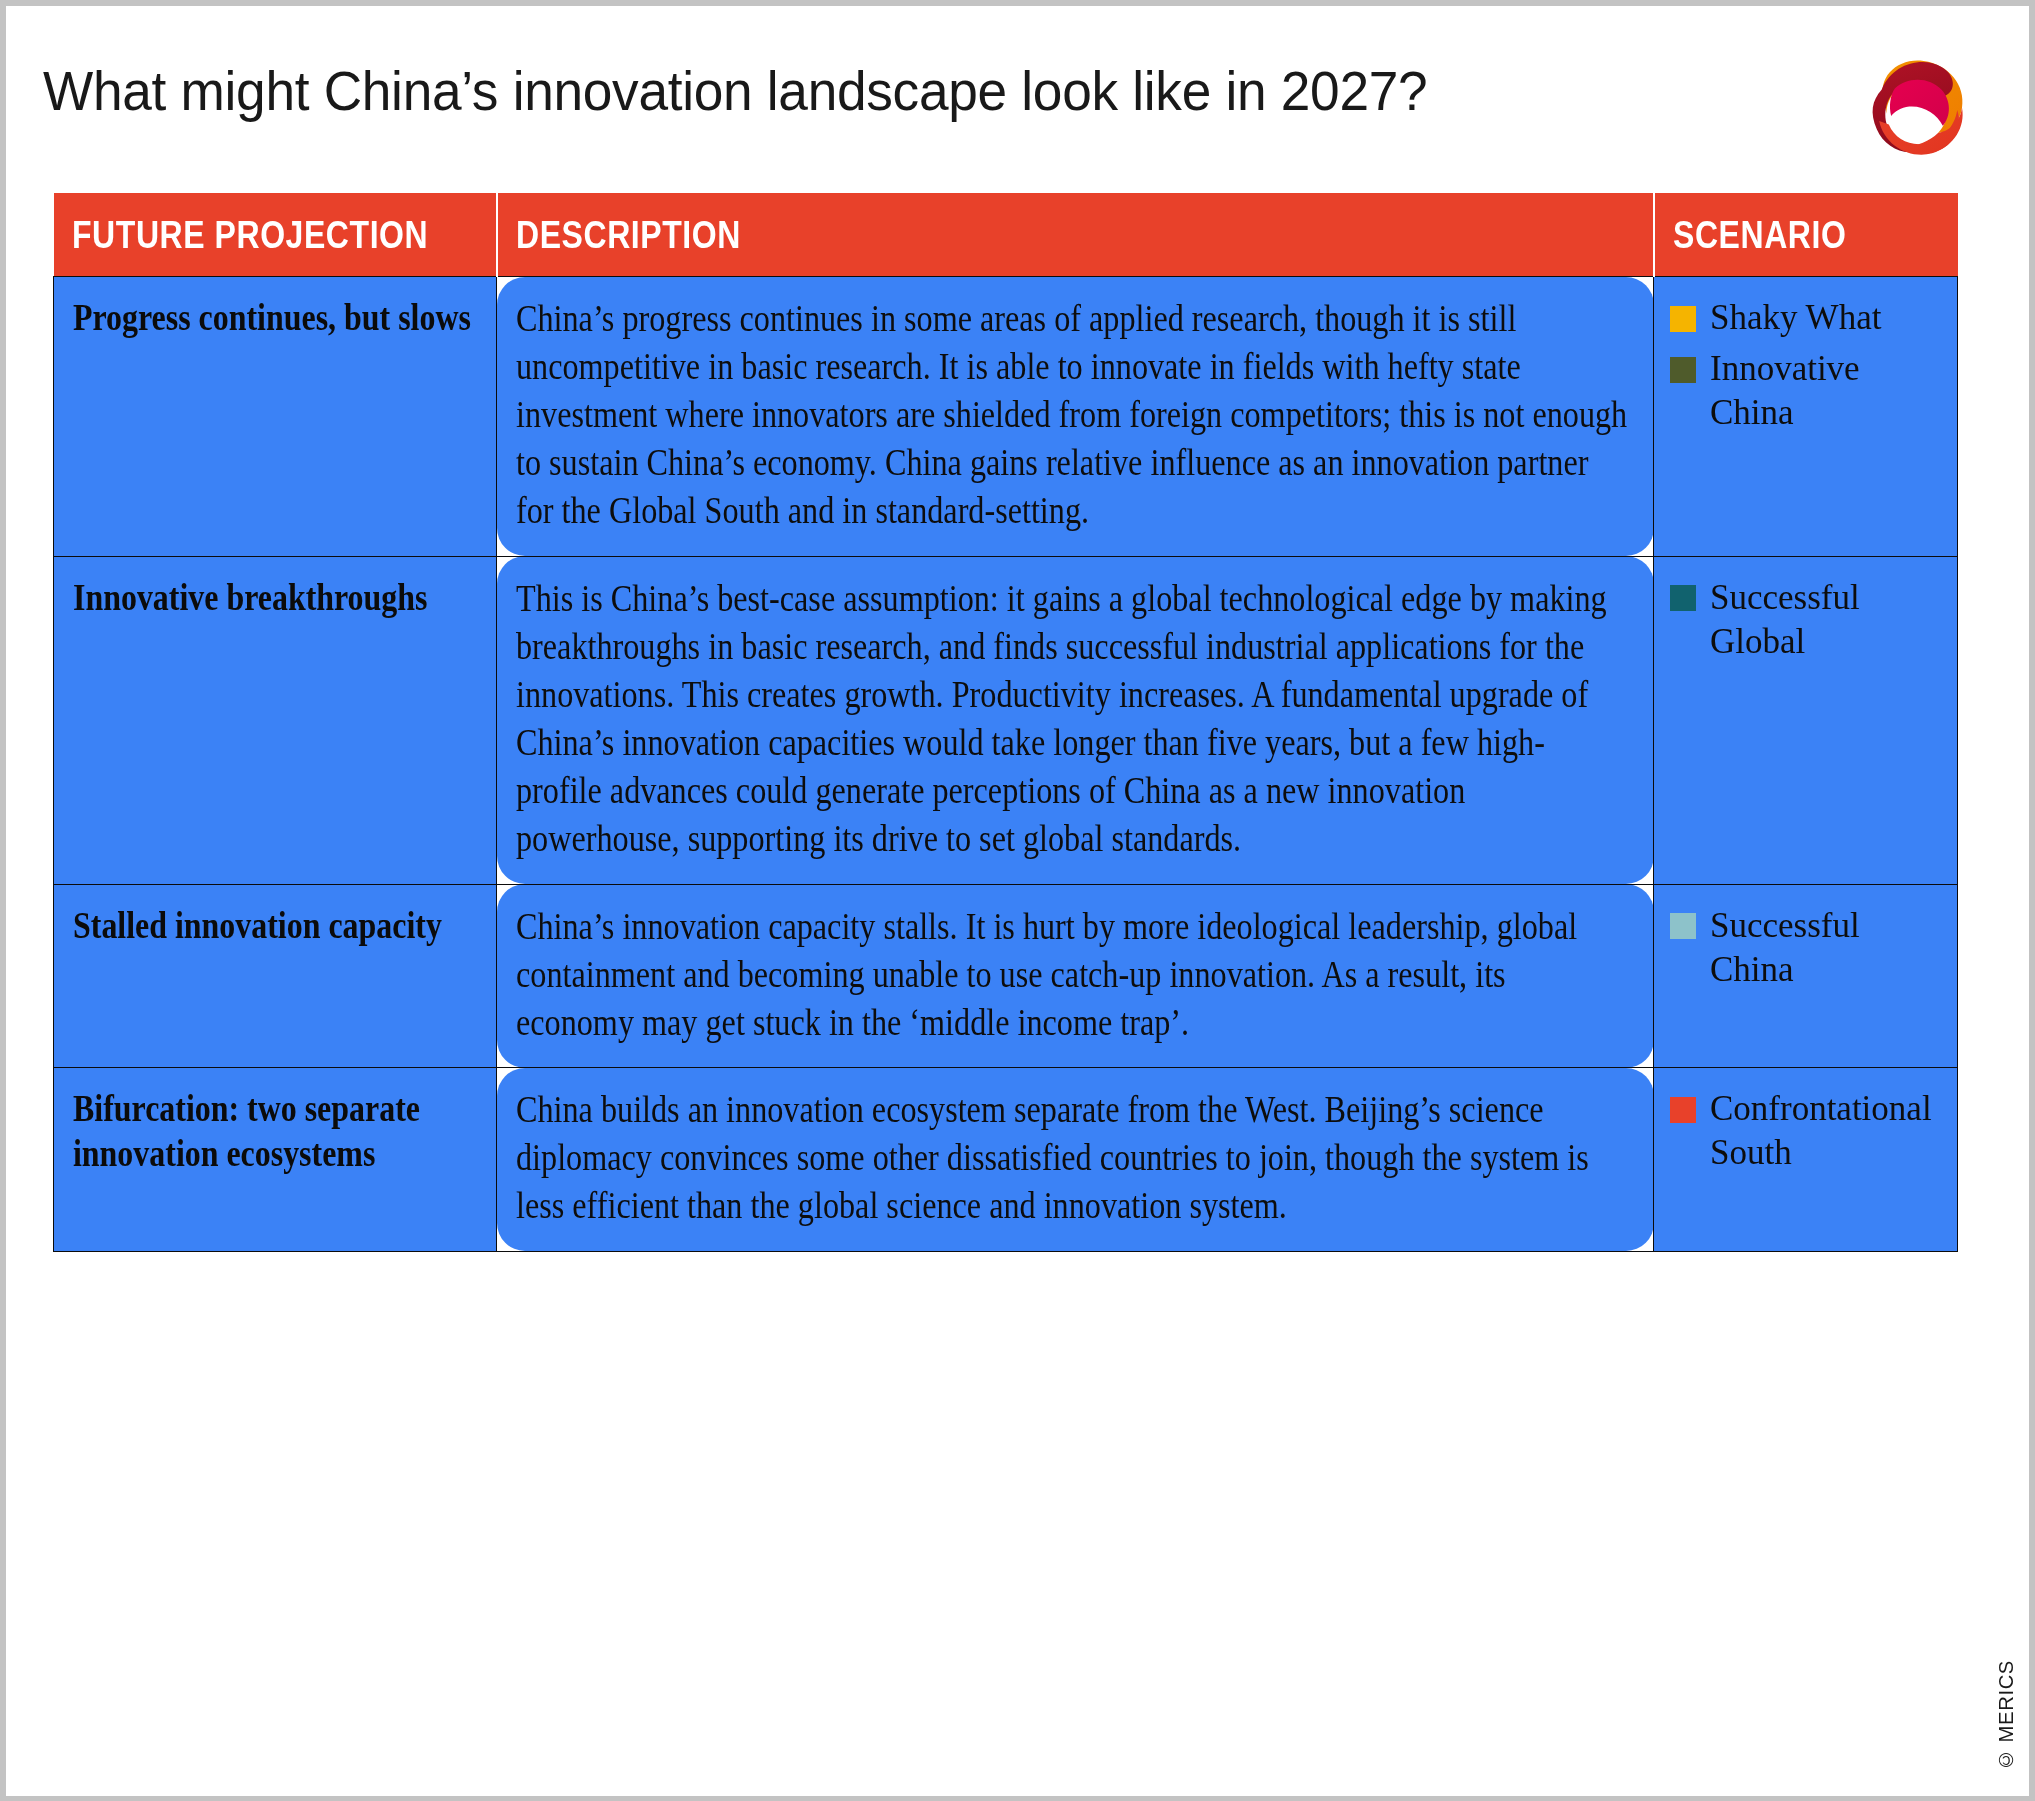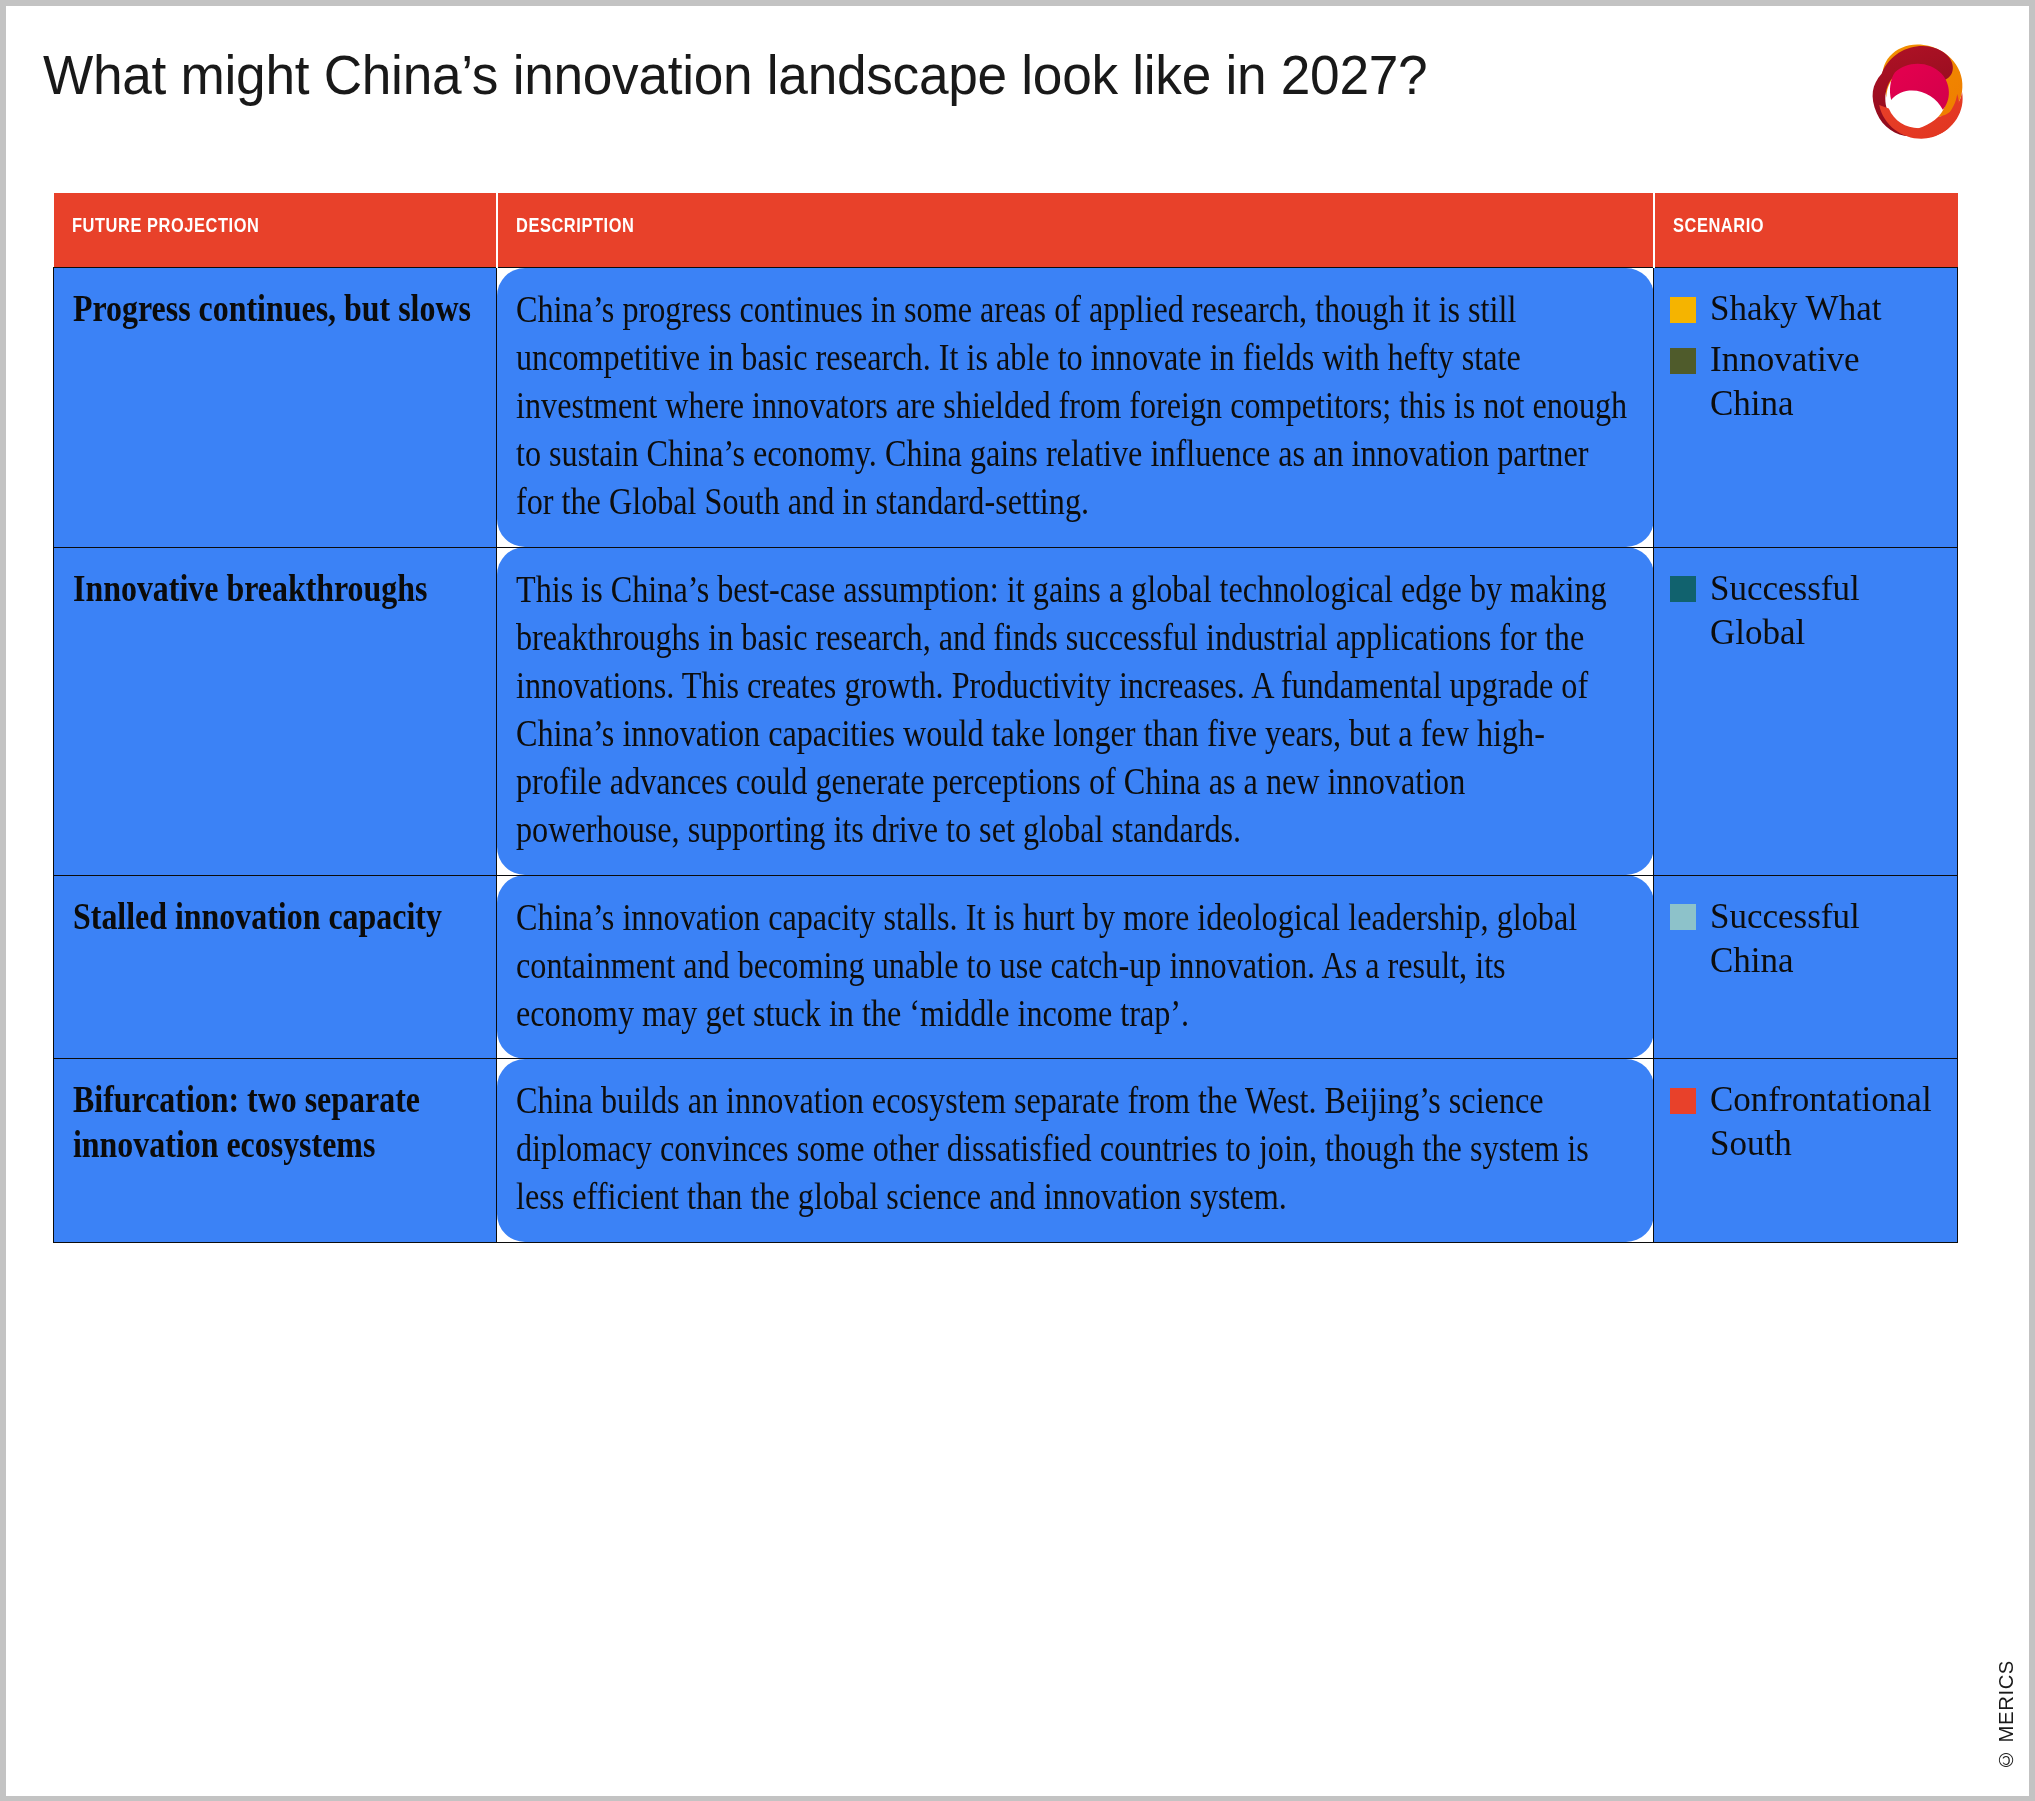--- a/index.html
+++ b/index.html
@@ -14,21 +14,21 @@
     height: 1802px;
     background: #ffffff;
     box-sizing: border-box;
     border: 6px solid #c3c3c3;
     overflow: hidden;
     font-family: "Liberation Serif", serif;
   }
   
   #header {
     position: absolute;
-    left: 0; top: 0;
+    left: 0; top: 16px;
     width: 100%;
     height: 174px;
     text-align: right;
   }
   #page-title {
     position: absolute;
     left: 37px;
     top: 36px;
     font-family: "Liberation Sans", sans-serif;
     font-size: 56px;
@@ -59,23 +59,23 @@
   #scenario-table col.c2 { width: 1157px; }
   #scenario-table col.c3 { width: 304px; }
 
   #scenario-table th {
     background: #e8412a;
     color: #ffffff;
     text-align: left;
     vertical-align: middle;
     font-family: "Liberation Sans", sans-serif;
     font-weight: 700;
-    font-size: 20px;
+    font-size: 39px;
     letter-spacing: 0.7px;
-    padding: 9px 0 18px 18px;
+    padding: 18px 0 18px 18px;
     height: 47px;
     border: 2.4px solid #ffffff;
     border-top: 0;
     border-bottom: 0;
     transform-origin: left center;
   }
   #scenario-table th .hdr-inner {
     display: inline-block;
     transform: scaleX(0.82);
     transform-origin: left center;

